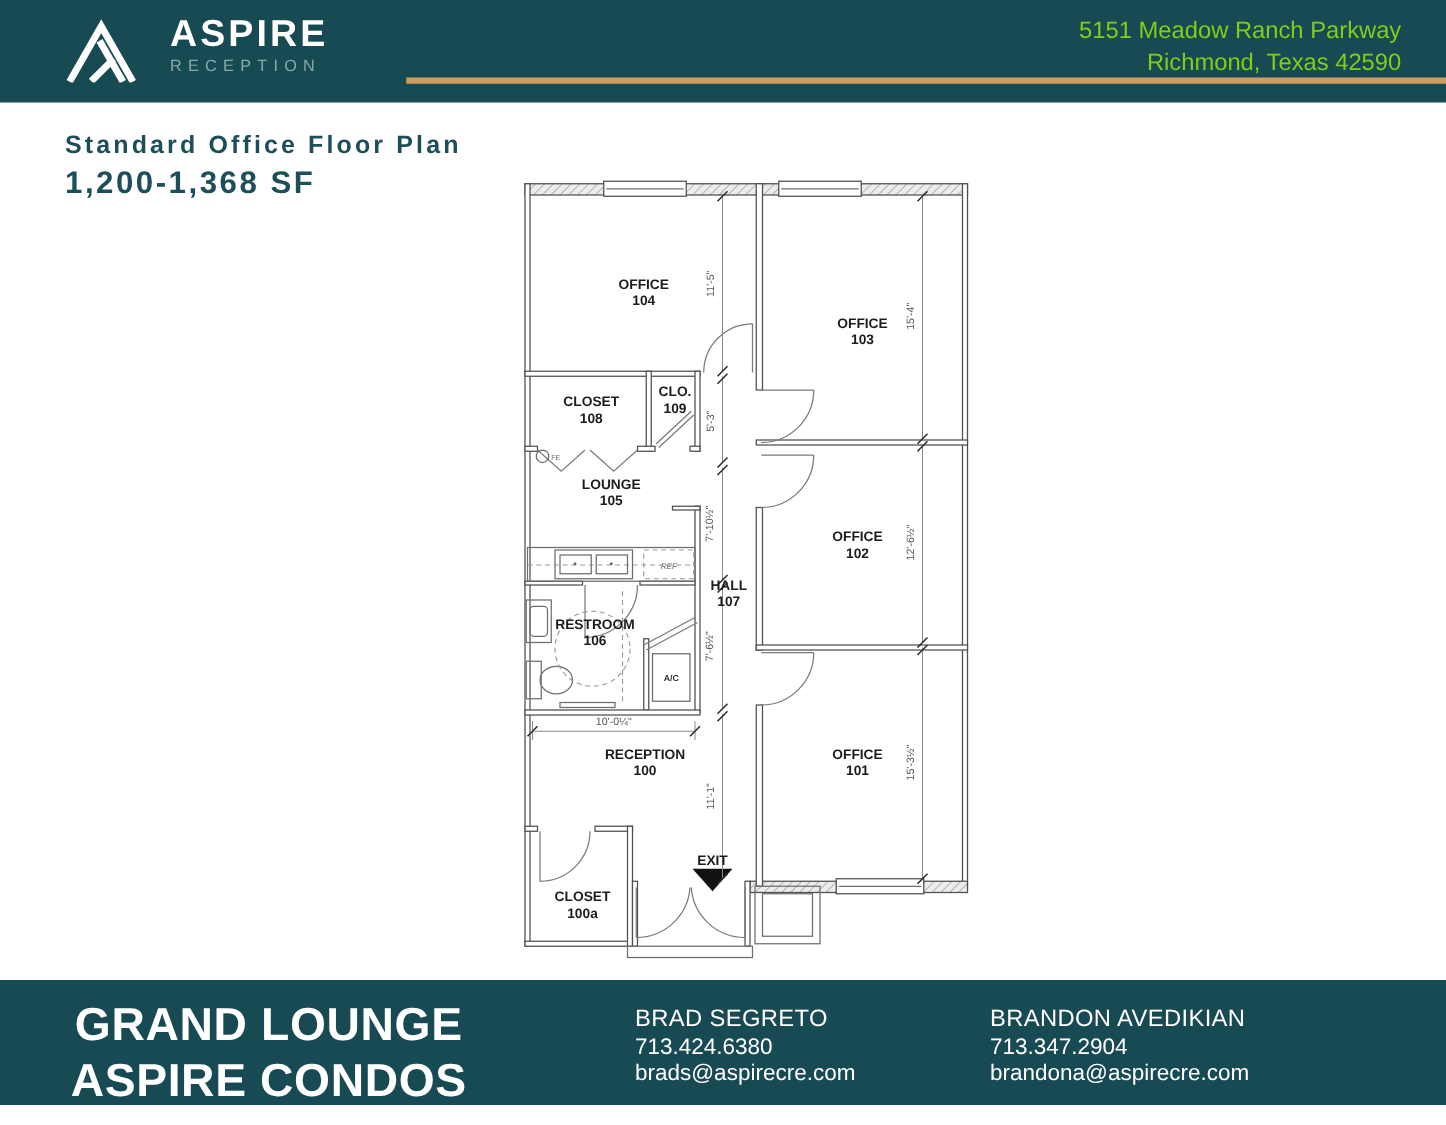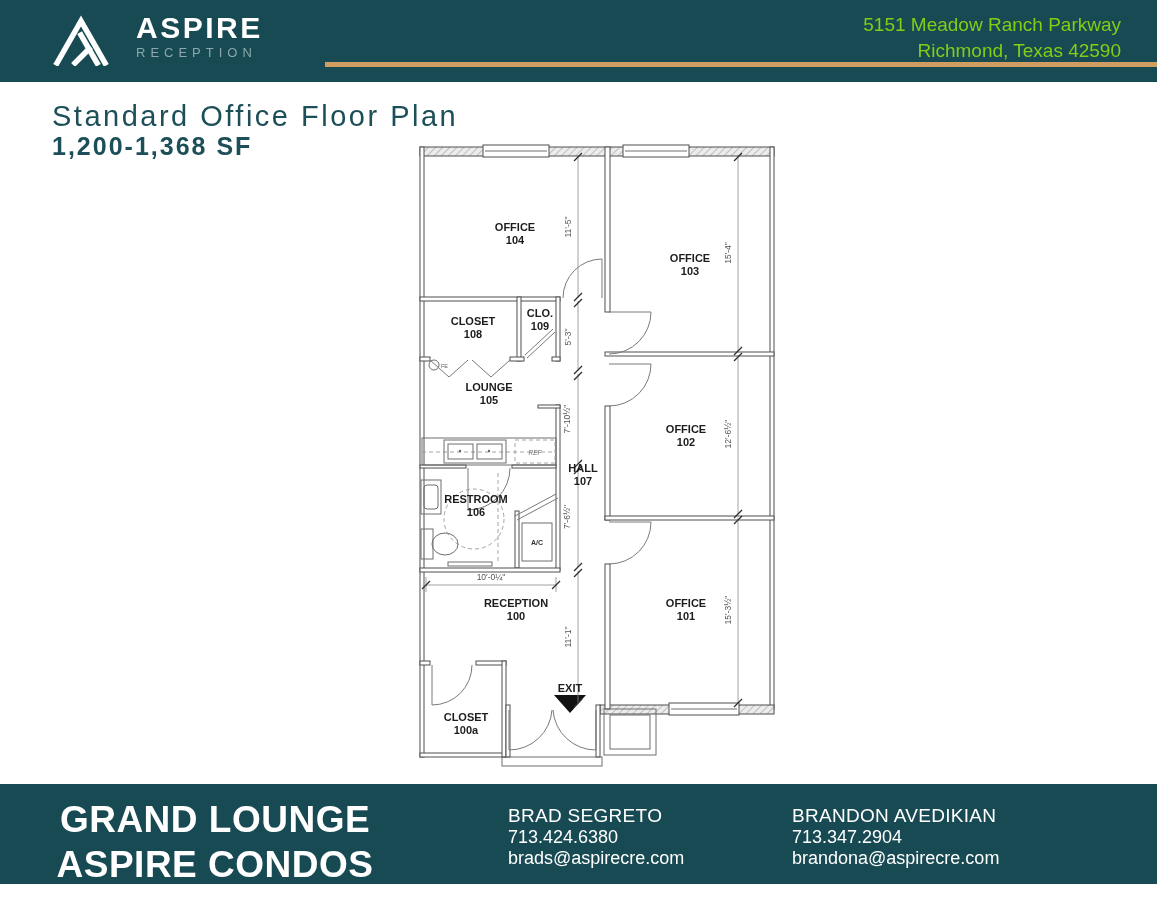--- a/index.html
+++ b/index.html
@@ -13,21 +13,21 @@
   .header{position:absolute;top:0;left:0;width:1157px;height:82px;background:var(--teal);}
   .logo-mark{position:absolute;left:52px;top:14px;}
   .brand{position:absolute;left:136px;top:11px;color:#fff;}
   .brand-name{font-size:30px;font-weight:600;letter-spacing:2.5px;line-height:34px;}
   .brand-sub{font-size:13px;font-weight:400;letter-spacing:5px;color:#8aa8ad;line-height:16px;}
   .address{position:absolute;right:36px;top:12px;text-align:right;color:#84cc16;font-size:19px;line-height:26px;font-weight:400;}
   .gold-line{position:absolute;left:325px;right:0;top:62px;height:5px;background:var(--gold);}
 
   
   .title{position:absolute;left:52px;top:101px;color:var(--titleteal);}
-  .title-l1{font-size:29px;font-weight:400;letter-spacing:2.5px;line-height:31px;}
+  .title-l1{font-size:20px;font-weight:700;letter-spacing:2.5px;line-height:31px;}
   .title-l2{font-size:25px;font-weight:600;letter-spacing:2px;line-height:29px;}
 
   
   .plan{position:absolute;left:418px;top:143px;}
   .wall{fill:#fff;stroke:#4f4f4f;stroke-width:1;}
   .wallh{fill:url(#hatch);stroke:#4f4f4f;stroke-width:1;}
   .win{fill:#fff;stroke:#4f4f4f;stroke-width:1;}
   .thin{fill:none;stroke:#6e6e6e;stroke-width:1;}
   .door{fill:none;stroke:#7a7a7a;stroke-width:1;}
   .dash{fill:none;stroke:#9a9a9a;stroke-width:0.9;stroke-dasharray:4 3;}

